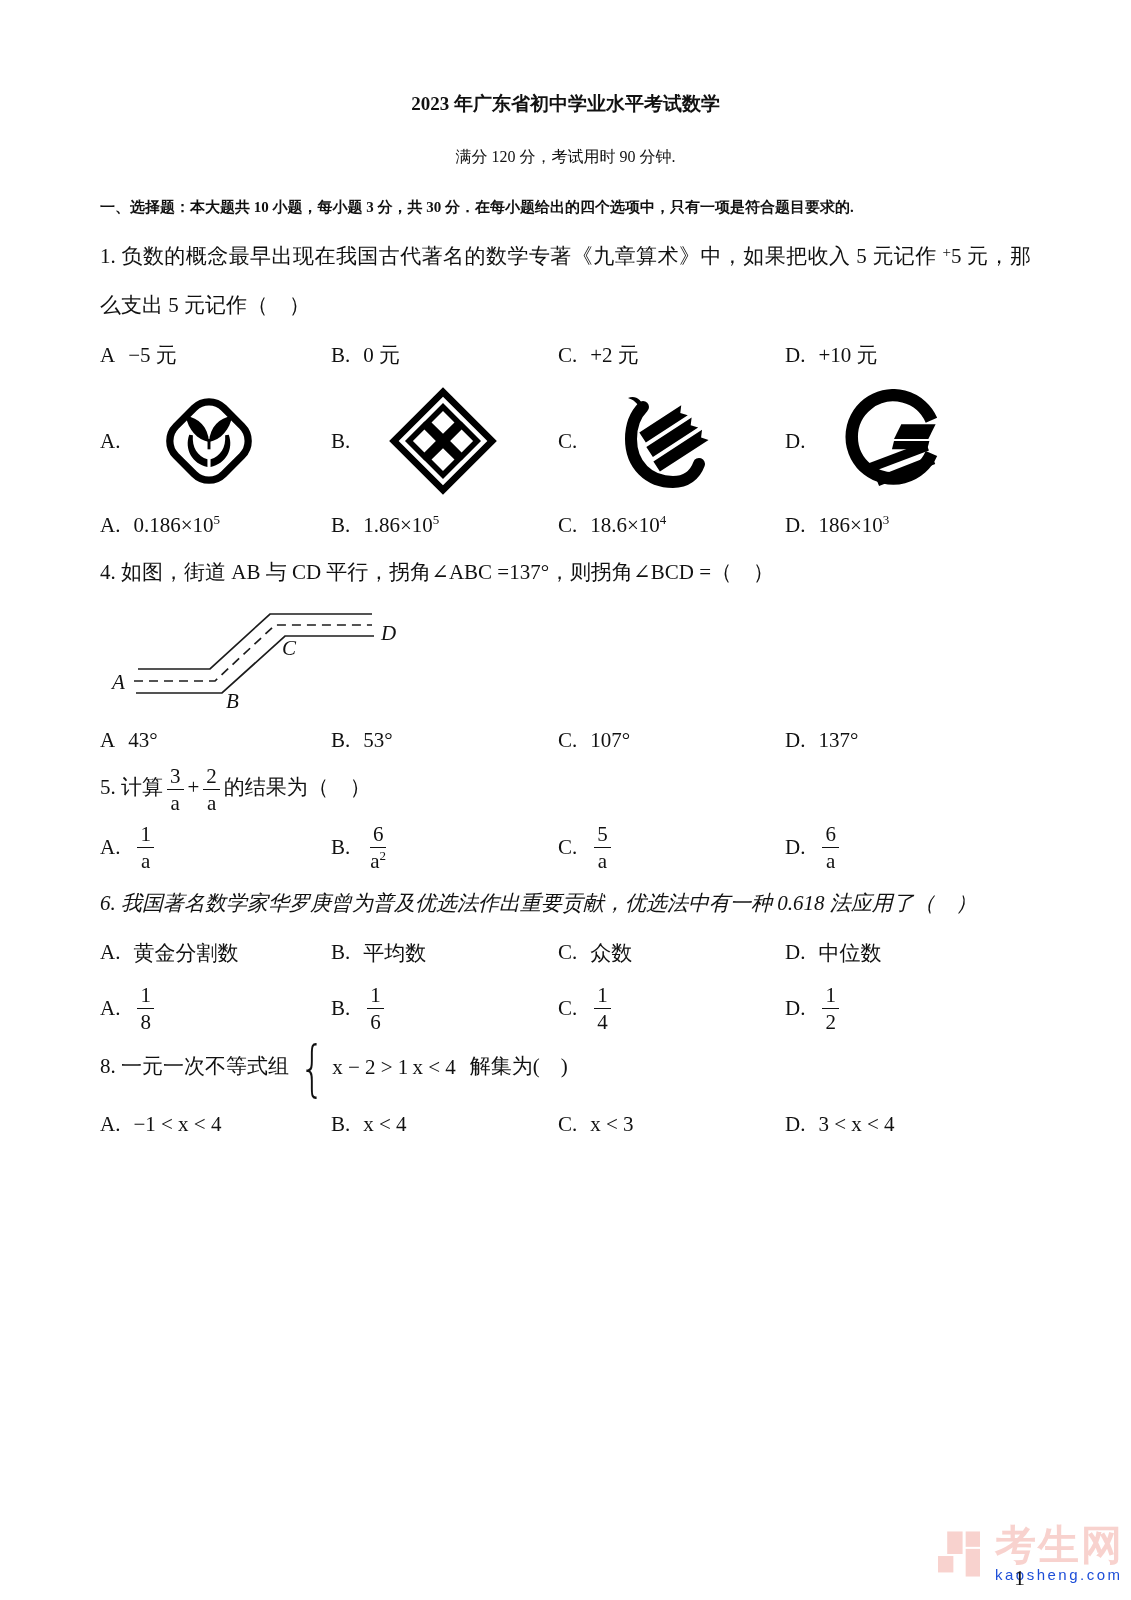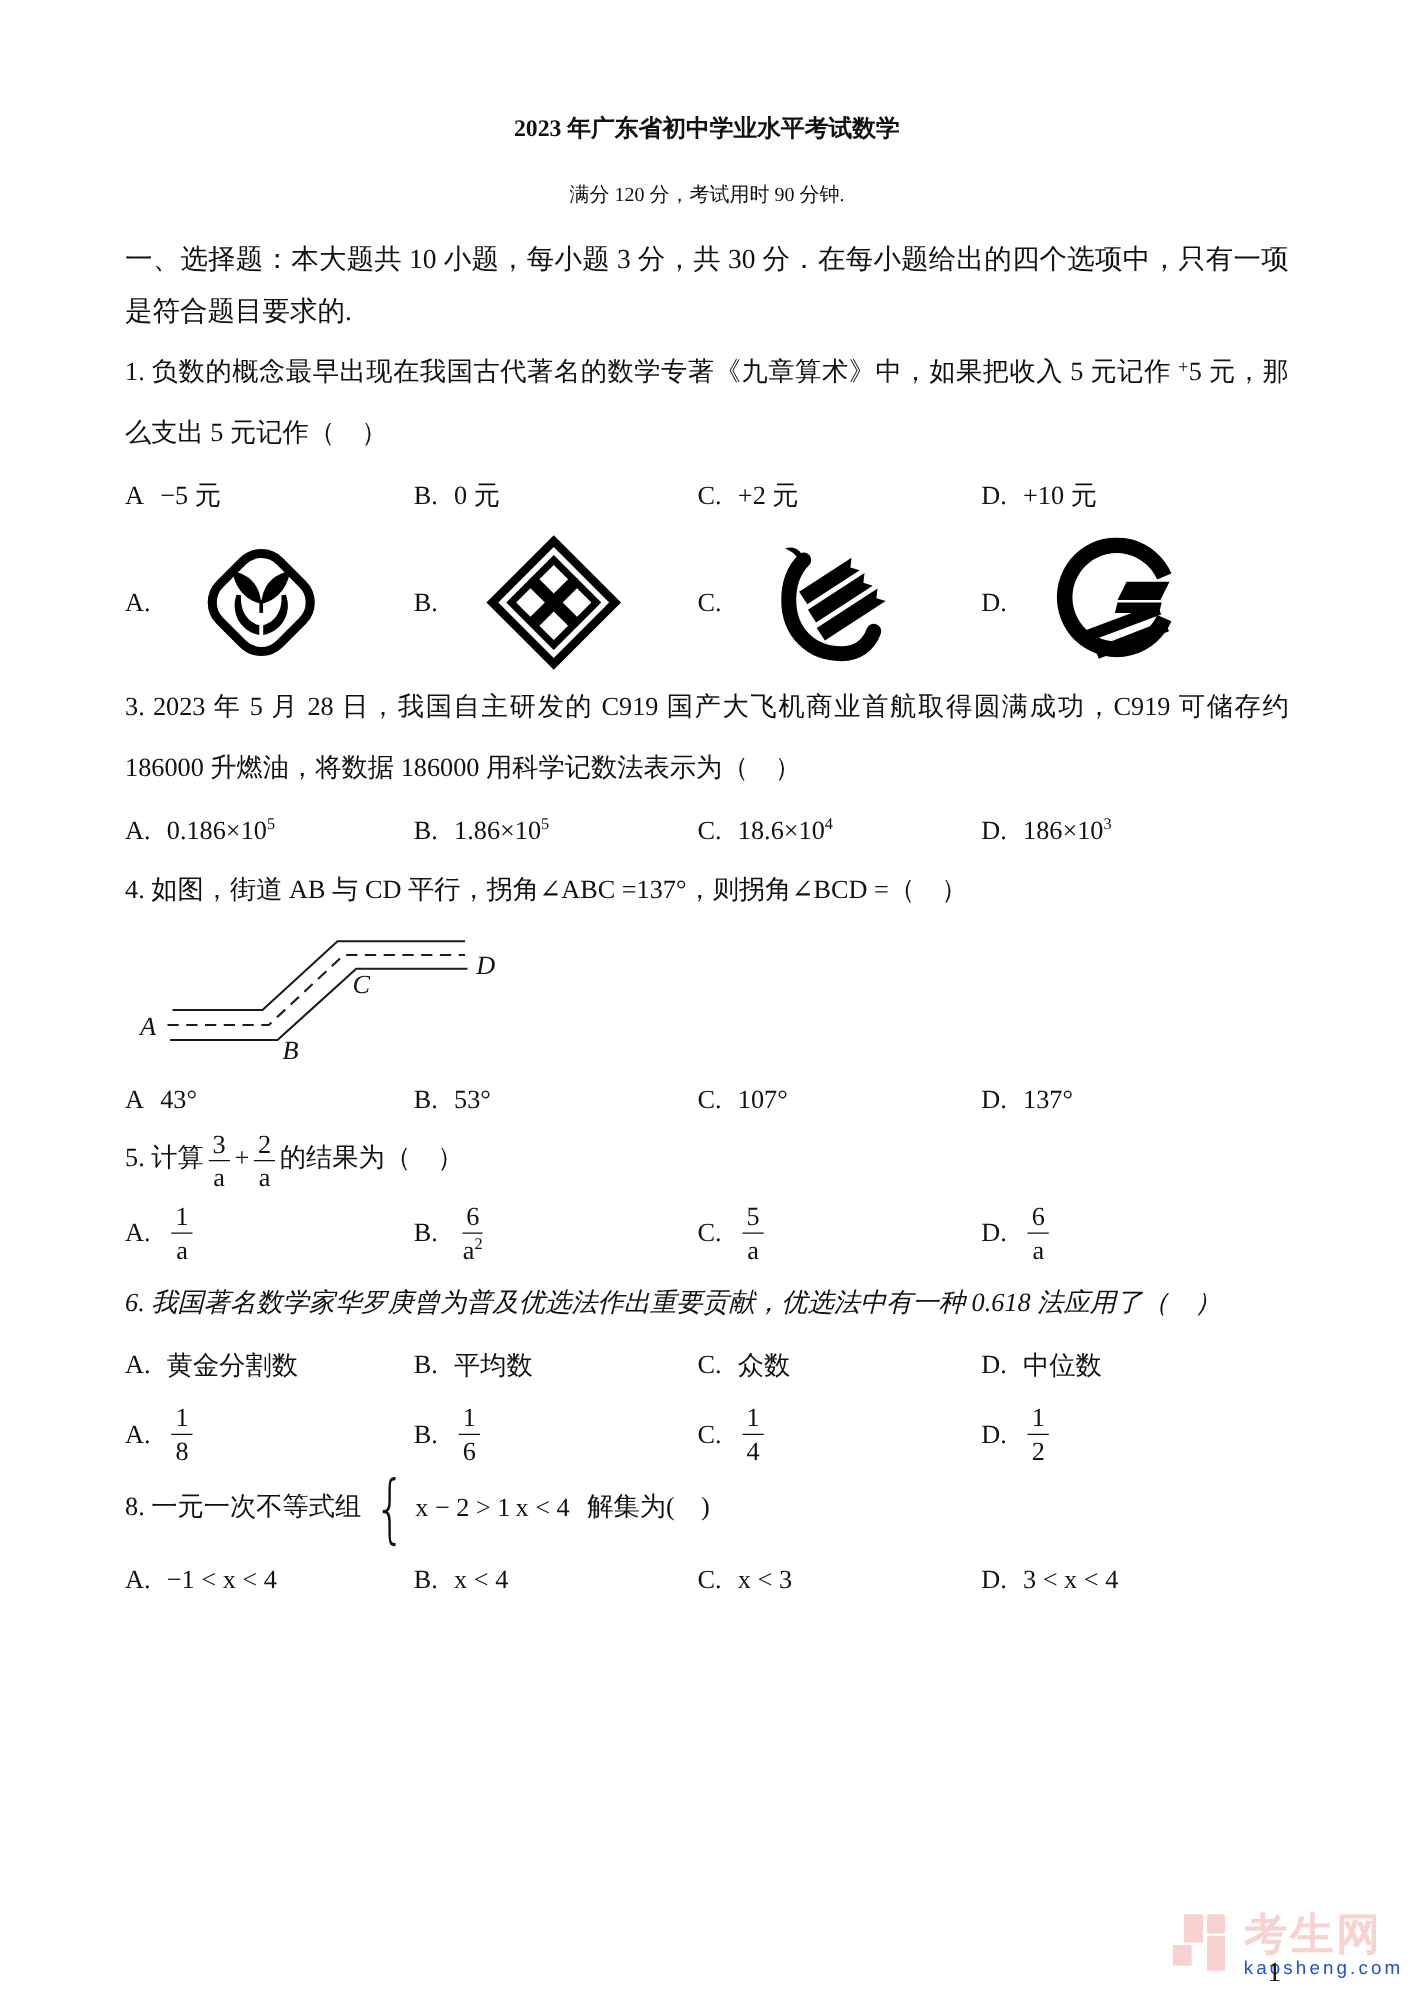--- a/index.html
+++ b/index.html
@@ -6,21 +6,21 @@
   html,body { margin:0; padding:0; }
   body {
     width:1131px; height:1600px; background:#ffffff; color:#111;
     font-family:"Liberation Serif","DejaVu Serif",serif;
     font-size:21px; position:relative; overflow:hidden;
   }
   .sheet { padding:86px 100px 0 100px; }
 
   .title { font-size:19px; font-weight:bold; text-align:center; margin:0; line-height:36px; }
   .subtitle { font-size:16px; font-weight:normal; text-align:center; margin-top:20px; line-height:30px; }
-  .section { font-size:22px; font-weight:normal; text-align:justify; margin:14px 0 0 0; line-height:42px; }
+  .section { font-size:15px; font-weight:bold; text-align:justify; margin:14px 0 0 0; line-height:42px; }
 
   p.qtext { text-align:justify; line-height:49px; margin:0; }
   .q1text { margin-top:8px; }
   .q2text { margin-top:14px; line-height:44px; }
   .q3text { margin-top:16px; line-height:44px; }
   .q4text { margin-top:12px; line-height:44px; }
   .q5text { margin-top:10px; line-height:60px; }
   .q6text { margin-top:12px; line-height:44px;font-style:italic; }
   .q7text { margin-top:8px; line-height:46px; }
   .q8text { margin-top:10px; line-height:60px; }
@@ -48,21 +48,21 @@
   .logo-opt svg { flex:0 0 auto; }
 
   
   .roadfig { display:block; margin:8px 0 0 4px; }
   .roadfig polyline { fill:none; stroke:#1c1c1c; stroke-width:1.7; }
   .roadfig text { font-family:"Liberation Serif","DejaVu Serif",serif; font-style:italic; font-size:21px; fill:#111; }
 
   
   .watermark { position:absolute; left:938px; top:1531px; display:flex; align-items:flex-start; gap:15px; }
   .wm-text { display:flex; flex-direction:column; }
-  .wm-cn { font-size:35px; font-weight:bold; color:#f8d2ce; letter-spacing:2px; line-height:34px; font-family:Liberation Sans, sans-serif; }
+  .wm-cn { font-size:41px; font-weight:bold; color:#f8d2ce; letter-spacing:2px; line-height:34px; font-family:Liberation Mono, monospace; }
   .wm-en { font-size:15px; color:#1d4ed8; letter-spacing:2.5px; margin-top:1px; font-family:"Liberation Sans","DejaVu Sans",sans-serif; }
   .pagenum { position:absolute; left:1014px; top:1565px; font-size:22px; color:#111; }
 </style>
 </head>
 <body>
 
 <div class="sheet">
 
   <h1 class="title">2023 年广东省初中学业水平考试数学</h1>
   <div class="subtitle">满分 120 分，考试用时 90 分钟.</div>
@@ -130,21 +130,20 @@
       <svg width="104" height="104" viewBox="0 0 100 100">
         <path d="M86 30 A40 40 0 1 0 86 62" fill="none" stroke="#000" stroke-width="12"></path>
         <path d="M57 34 L90 34 L83 48 L50 48 Z" fill="#000"></path>
         <path d="M50 50 L84 50 L82 58 L48 58 Z" fill="#000"></path>
         <path d="M26 76 L82 55" stroke="#000" stroke-width="9" fill="none"></path>
         <path d="M34 89 L88 68" stroke="#000" stroke-width="9" fill="none"></path>
       </svg>
     </div>
   </div>
 
-  <p class="qtext q3text">3. 2023 年 5 月 28 日，我国自主研发的 C919 国产大飞机商业首航取得圆满成功，C919 可储存约 186000 升燃油，将数据 186000 用科学记数法表示为（　）</p>
   <div class="opts">
     <div class="opt">
         <span class="olab">A.</span>
         <span class="oval"><span>0.186×10</span><sup>5</sup></span>
       </div>
     <div class="opt">
         <span class="olab">B.</span>
         <span class="oval"><span>1.86×10</span><sup>5</sup></span>
       </div>
     <div class="opt">

